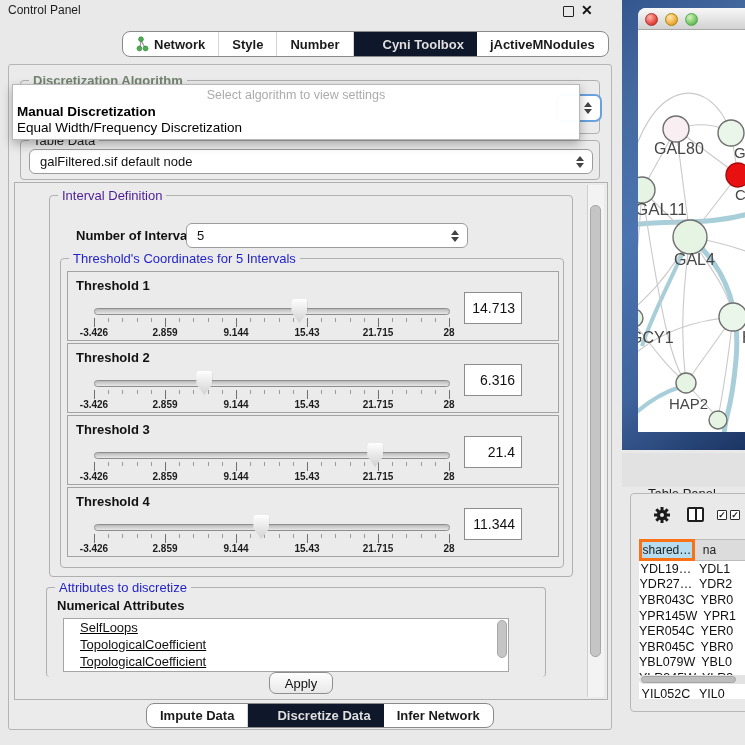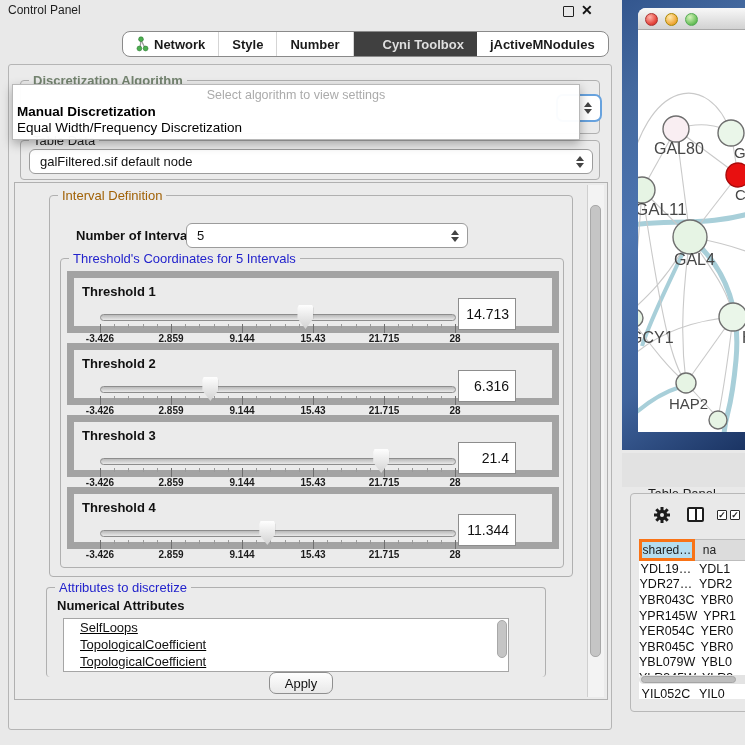--- a/index.html
+++ b/index.html
@@ -8,41 +8,41 @@
 
   
   .left-panel{position:absolute;left:0;top:0;width:622px;height:745px;background:#e9e9e9;}
   .titlebar{position:absolute;left:0;top:0;width:622px;height:20px;background:#e9e9e9;}
   .titlebar .title{position:absolute;left:8px;top:3px;font-size:12px;color:#1d1d1d;}
   .float-ico{position:absolute;left:563px;top:6px;width:9px;height:9px;border:1.6px solid #222;border-radius:1px;background:transparent;}
   .close-ico{position:absolute;left:581px;top:0px;font-size:14px;font-weight:700;color:#111;line-height:20px;}
 
   .tabgroup{position:absolute;display:flex;align-items:stretch;background:#fff;border:1px solid #8a8a8a;border-radius:8px;overflow:hidden;height:24px;}
   .tab{display:flex;align-items:center;gap:5px;padding:0 13px;font-size:13px;font-weight:700;color:#1a1a1a;white-space:nowrap;}
-  .tab.sel{background:#404040;color:#dfdfdf;padding-left:29px;}
+  .tab.sel{background:#0f172a;color:#dfdfdf;padding-left:29px;}
   .tab + .tab{border-left:1px solid #d5d5d5;}
   .tab.sel + .tab,.tab.presel{border-left:none;}
 
   .outer-panel{position:absolute;left:8px;top:64px;width:604px;height:666px;background:#ebebeb;border:1px solid #b5b5b5;border-radius:3px;box-sizing:border-box;}
 
   .grp{position:absolute;border:1px solid #b0b0b0;border-radius:4px;box-sizing:border-box;}
   .grp > .grp-title{position:absolute;top:-8px;left:8px;padding:0 4px;font-size:13px;background:#ebebeb;white-space:nowrap;}
-  .t-green{color:#a16207;}
+  .t-green{color:#4c1d95;}
   .t-blue{color:#2323cc;}
   .t-dark{color:#222;}
   .t-muted{color:#73836f;}
 
   .combo{position:absolute;background:#fff;border:1px solid #9c9c9c;border-radius:6px;box-sizing:border-box;font-size:13px;color:#111;display:flex;align-items:center;padding-left:10px;}
   .spinner{position:absolute;right:8px;top:50%;transform:translateY(-50%);display:flex;flex-direction:column;gap:2px;}
   .spinner .up{width:0;height:0;border-left:4px solid transparent;border-right:4px solid transparent;border-bottom:5px solid #444;}
   .spinner .dn{width:0;height:0;border-left:4px solid transparent;border-right:4px solid transparent;border-top:5px solid #444;}
 
   .content-panel{position:absolute;left:14px;top:182px;width:594px;height:518px;background:#ebebeb;border:1px solid #b0b0b0;box-sizing:border-box;}
 
-  .th-box{position:absolute;left:6px;width:492px;height:62px;background:#ebebeb;border:7px solid #a3a3a3;box-sizing:border-box;}
+  .th-box{position:absolute;left:6px;width:492px;height:70px;background:#ebebeb;border:1px solid #a3a3a3;box-sizing:border-box;}
   .th-label{position:absolute;left:8px;top:6px;font-size:13px;font-weight:700;color:#111;}
   .track{position:absolute;left:26px;top:36px;width:356px;height:7px;border:1px solid #8d8d8d;border-radius:4px;background:linear-gradient(#b9b9b9,#e9e9e9);box-sizing:border-box;}
   .track-wrap{position:absolute;left:26px;top:0;width:356px;height:70px;}
   .handle{position:absolute;top:27px;width:16px;height:24px;background:linear-gradient(#fefefe,#d2d2d2);clip-path:polygon(8% 0,92% 0,100% 12%,100% 55%,50% 100%,0 55%,0 12%);filter:drop-shadow(0 0 1px #777);}
   .ticks{position:absolute;left:26px;top:46px;width:356px;height:9px;}
   .ticks .minor{position:absolute;left:0;top:0;width:100%;height:4px;background-image:repeating-linear-gradient(to right,#9a9a9a 0 1px,transparent 1px 14.2px);}
   .ticks .major{position:absolute;left:0;top:0;width:100%;height:9px;background-image:repeating-linear-gradient(to right,#6f6f6f 0 1px,transparent 1px 71px);}
   .tick-label{position:absolute;top:55px;transform:translateX(-50%);font-size:10px;font-weight:700;color:#1c1c1c;white-space:nowrap;}
   .val-box{position:absolute;right:36px;top:20px;width:58px;height:32px;background:#fff;border:1px solid #8d8d8d;box-sizing:border-box;font-size:14px;color:#111;display:flex;align-items:center;justify-content:flex-end;padding-right:6px;}
 
@@ -266,20 +266,31 @@
       </div>
 
       <div class="btn" style="left:254px;top:489px;width:64px;height:22px;">
           <span>Apply</span>
         </div>
 
       <div class="vtrack" style="left:572px;top:2px;width:16px;height:512px;"></div>
       <div class="vthumb" style="left:575px;top:22px;width:11px;height:452px;"></div>
     </div>
 
+    <div class="tabgroup" style="left:146px;top:703px;height:23px;">
+      <div class="tab">
+          <span>Impute Data</span>
+        </div>
+      <div class="tab sel">
+          <span>Discretize Data</span>
+        </div>
+      <div class="tab presel">
+          <span>Infer Network</span>
+        </div>
+    </div>
   </div>
 
   <div class="right-region">
 
     <div class="net-frame">
       <div class="net-window">
         <div class="net-titlebar">
           <span class="light red" style="left:7px;"></span>
           <span class="light yellow" style="left:27px;"></span>
           <span class="light green" style="left:47px;"></span>

